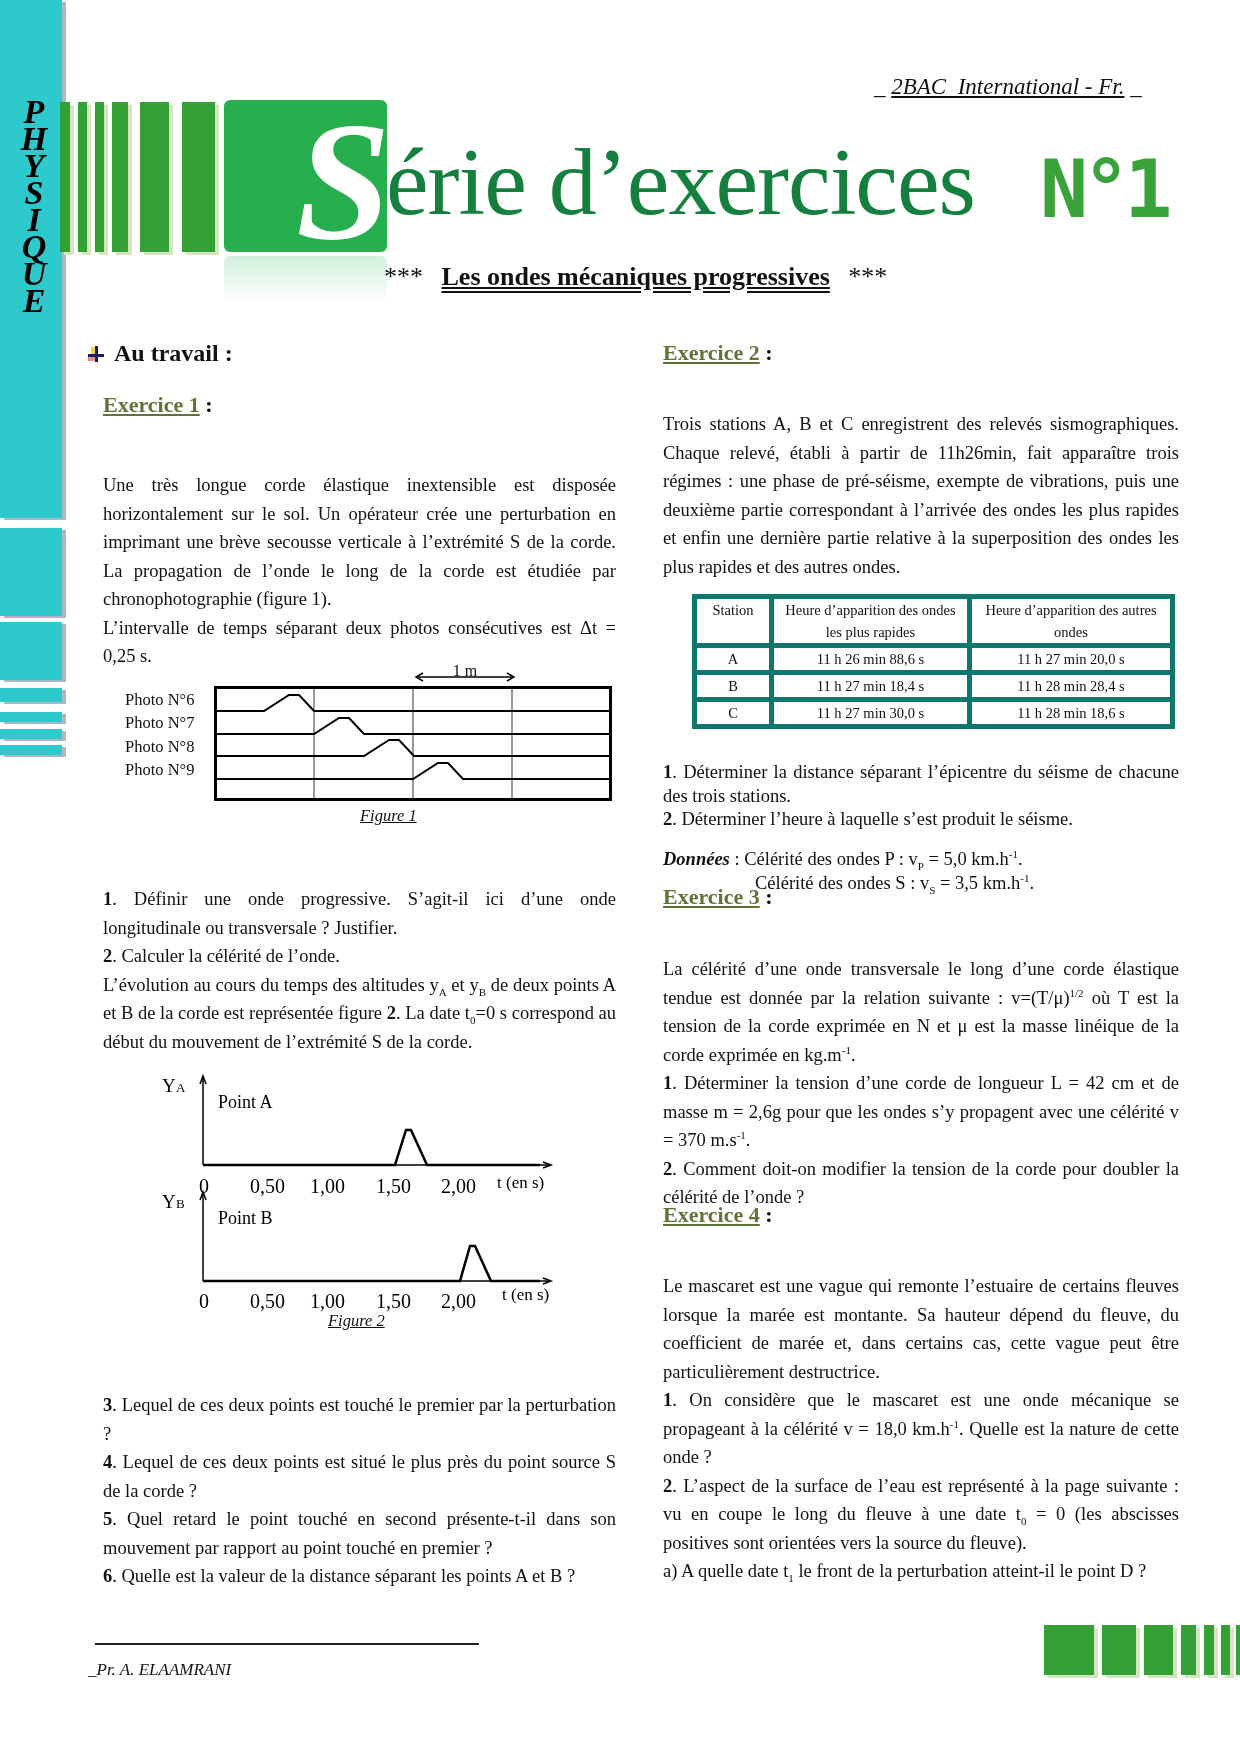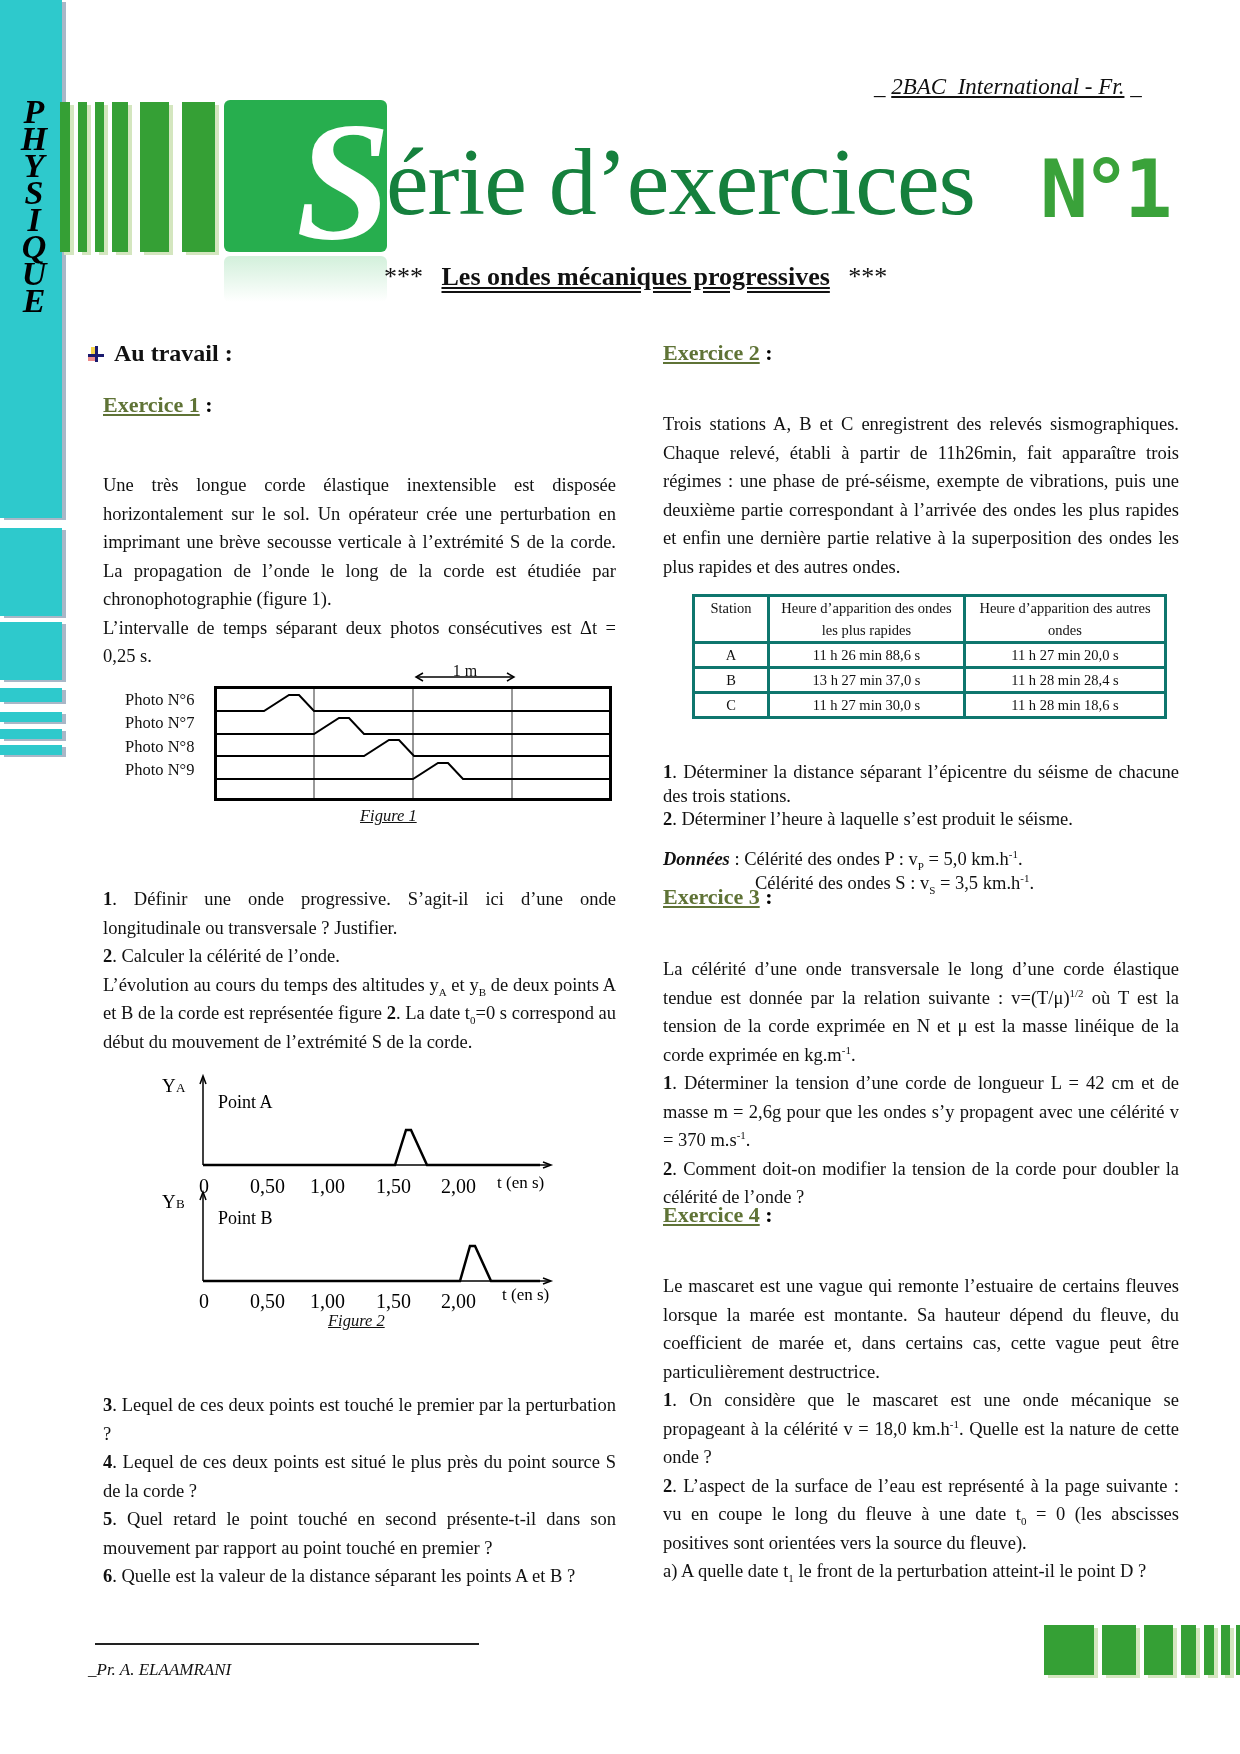--- a/index.html
+++ b/index.html
@@ -48,21 +48,21 @@
   .para b { font-weight:bold; }
   sub, sup { font-size:11px; line-height:0; }
 
   
   .fig1 { position:absolute; left:214px; top:686px; width:398px; height:115px; border:3px solid #000; box-sizing:border-box; }
   .photo-label { position:absolute; left:125px; font-size:16.5px; }
   .fig-caption { position:absolute; font-style:italic; font-size:16.5px; text-decoration:underline; }
 
   
   table.seis { position:absolute; left:692px; top:594px; border-collapse:collapse; font-size:14.5px; }
-  table.seis td, table.seis th { border:3px solid #0f766e; text-align:center; font-weight:normal; padding:0 4px; line-height:22px; }
+  table.seis td, table.seis th { border:5px solid #0f766e; text-align:center; font-weight:normal; padding:0 4px; line-height:22px; }
   table.seis th { vertical-align:top; }
 
   .footer-line { position:absolute; left:95px; top:1643px; width:384px; height:2px; background:#222; }
   .footer-name { position:absolute; left:88px; top:1660px; font-style:italic; font-size:17px; }
 </style>
 </head>
 <body>
 
 <div class="cyan" style="top:0; width:62px; height:518px;"></div>
 <div class="cyan" style="top:528px; width:62px; height:88px;"></div>
@@ -213,21 +213,21 @@
     <th style="width:185px;">Heure d’apparition des ondes les plus rapides</th>
     <th style="width:190px;">Heure d’apparition des autres ondes</th>
   </tr>
   <tr>
     <td>A</td>
         <td>11 h 26 min 88,6 s</td>
         <td>11 h 27 min 20,0 s</td>
   </tr>
   <tr>
     <td>B</td>
-        <td>13 h 27 min 37,0 s</td>
+        <td>11 h 27 min 18,4 s</td>
         <td>11 h 28 min 28,4 s</td>
   </tr>
   <tr>
     <td>C</td>
         <td>11 h 27 min 30,0 s</td>
         <td>11 h 28 min 18,6 s</td>
   </tr>
 </tbody>
   </table>
 

